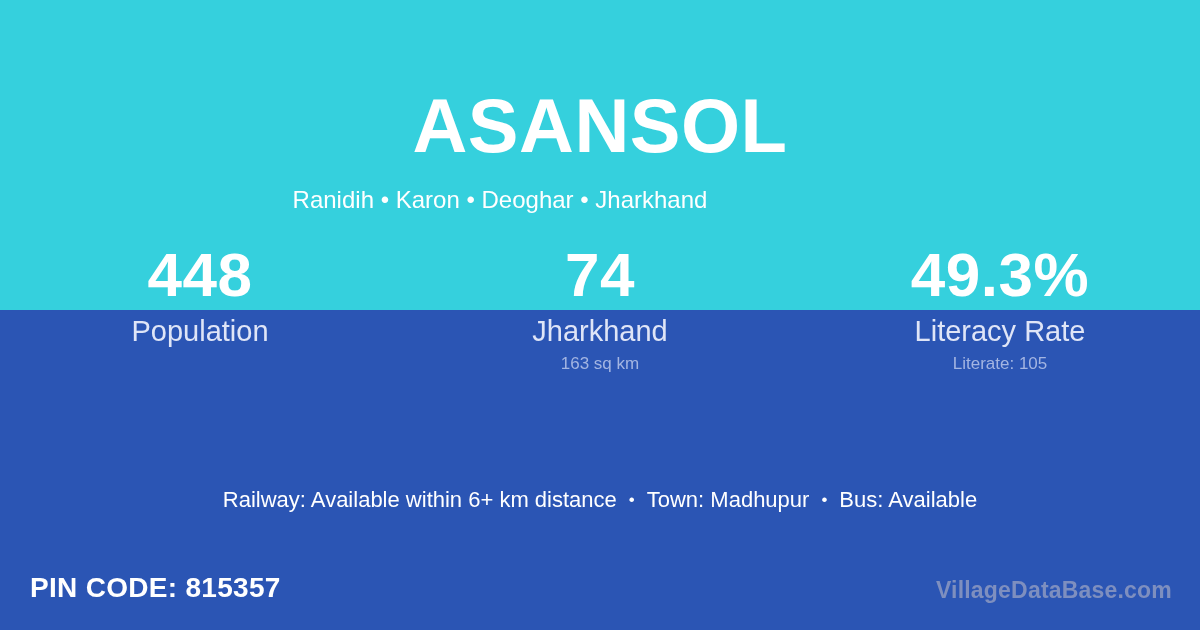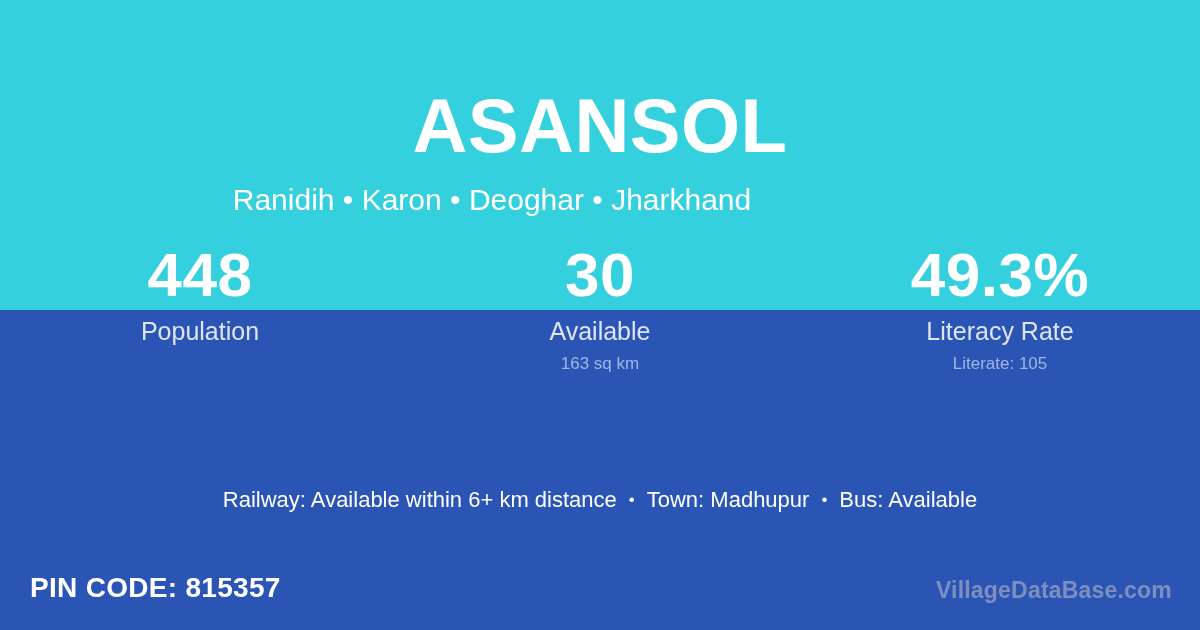--- a/index.html
+++ b/index.html
@@ -49,23 +49,23 @@
     font-size: 76px;
     font-weight: bold;
     line-height: 88px;
     letter-spacing: 0.5px;
     color: #ffffff;
     text-align: center;
     white-space: nowrap;
   }
   #place-subtitle {
     position: absolute;
-    left: 0; top: 181px;
+    left: 8px; top: 181px;
     width: 984px;
-    font-size: 30px;
+    font-size: 24px;
     font-weight: normal;
     line-height: 38px;
     color: #ffffff;
     text-align: center;
     white-space: nowrap;
   }
 
   
   #stats-row {
     position: absolute;
@@ -84,21 +84,21 @@
     line-height: 70px;
     font-size: 62px;
     font-weight: bold;
     color: #ffffff;
     letter-spacing: 0.5px;
     white-space: nowrap;
   }
   .stat-label {
     display: block;
     margin-top: 5px;
-    font-size: 25px;
+    font-size: 29px;
     font-weight: normal;
     line-height: 32px;
     color: #DFE5F7;
     white-space: nowrap;
   }
   .stat-sublabel {
     display: block;
     margin-top: 6px;
     font-size: 17px;
     font-weight: normal;
@@ -169,22 +169,22 @@
   </div>
 
   <div id="stats-row">
 
     <div class="stat-col">
       <span class="stat-value">448</span>
       <span class="stat-label">Population</span>
     </div>
 
     <div class="stat-col">
-      <span class="stat-value">30</span>
-      <span class="stat-label">Available</span>
+      <span class="stat-value">74</span>
+      <span class="stat-label">Jharkhand</span>
       <span class="stat-sublabel">163 sq km</span>
     </div>
 
     <div class="stat-col">
       <span class="stat-value">49.3%</span>
       <span class="stat-label">Literacy Rate</span>
       <span class="stat-sublabel">Literate: 105</span>
     </div>
 
   </div>

